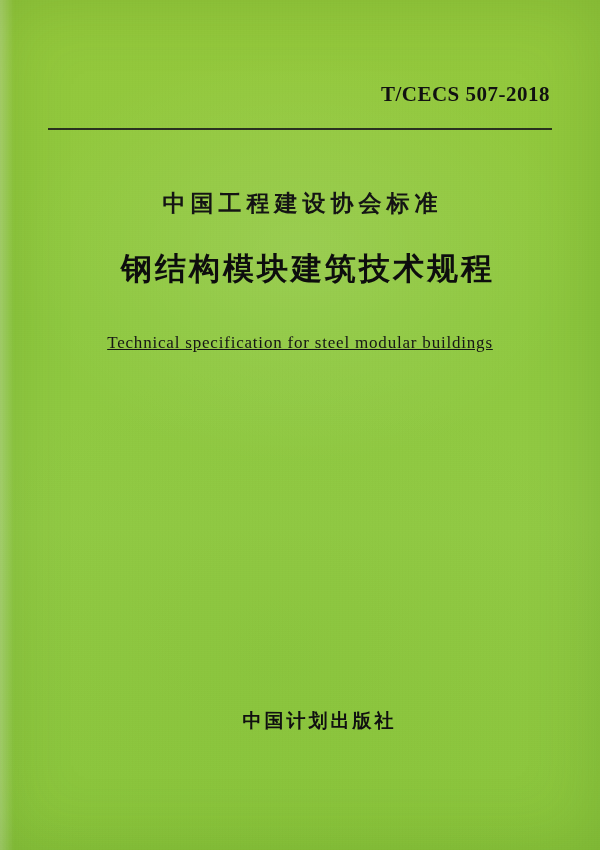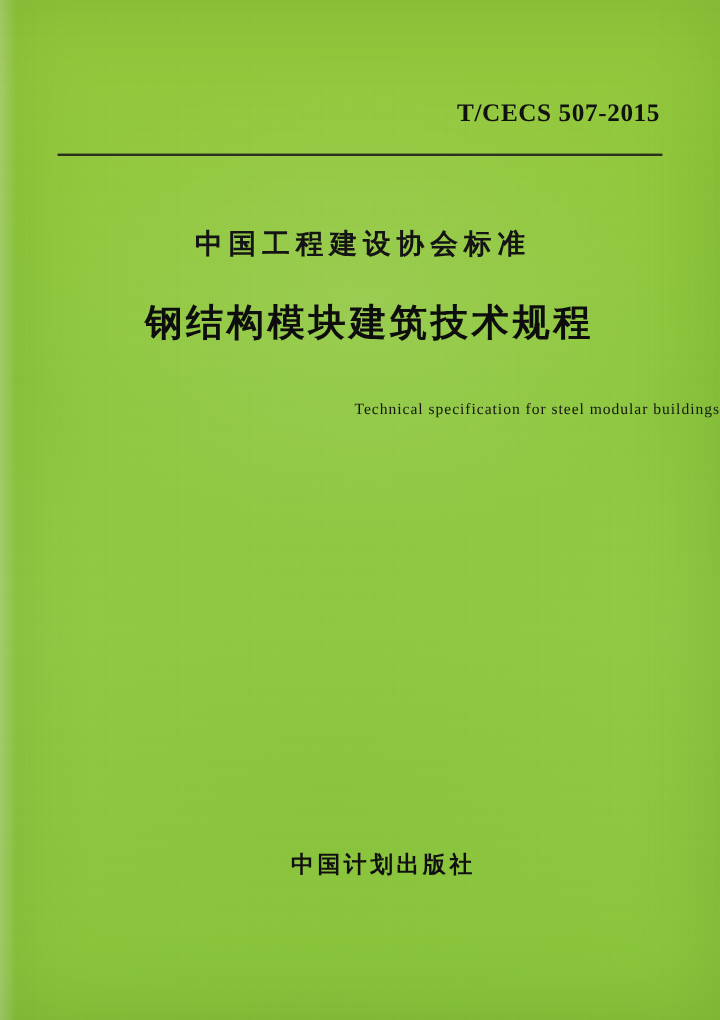--- a/index.html
+++ b/index.html
@@ -107,25 +107,26 @@
     color: #0d0d0d;
     letter-spacing: 3px;
     text-indent: 3px;
     margin-left: 13px;
   }
 
   .subtitle-en {
     position: absolute;
     left: 0; right: 0;
     top: 333px;
-    text-align: right;
+    text-align: center;
     font-family: "Liberation Serif", serif;
-    font-size: 13px;
+    font-size: 17px;
     color: #151515;
     letter-spacing: 0.8px;
+    text-decoration: underline;
   }
 
   
   .publisher {
     position: absolute;
     left: 0; right: 0;
     top: 708px;
     text-align: center;
     font-family: "Liberation Sans", sans-serif;
     font-size: 19px;
@@ -137,21 +138,21 @@
   }
 </style>
 </head>
 <body>
 
 <div class="page">
 
   <div class="edge-left"></div>
 
 
-  <div class="std-number">T/CECS 507-2015</div>
+  <div class="std-number">T/CECS 507-2018</div>
 
   <div class="rule"></div>
 
   <div class="assoc-line">中国工程建设协会标准</div>
 
   <div class="main-title">钢结构模块建筑技术规程</div>
 
   <div class="subtitle-en">Technical specification for steel modular buildings</div>
 
   <div class="publisher">中国计划出版社</div>

